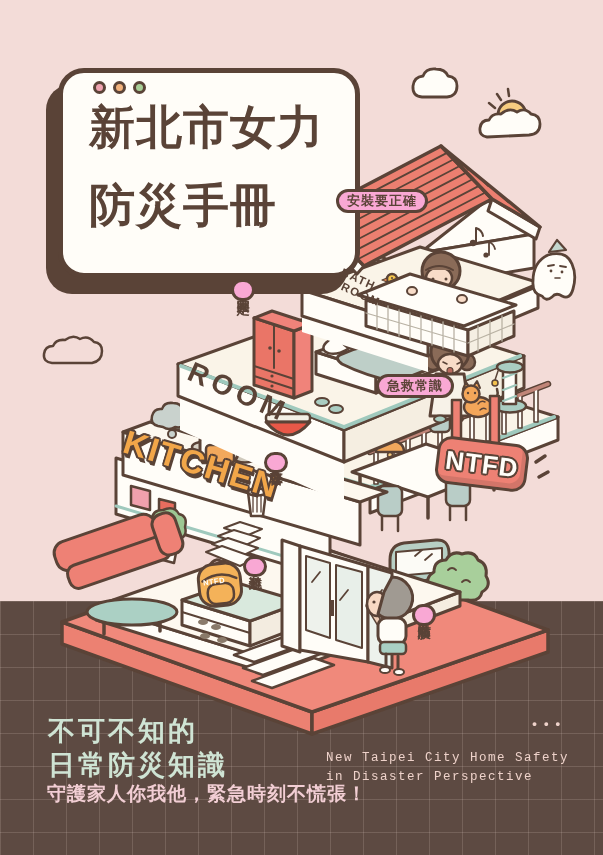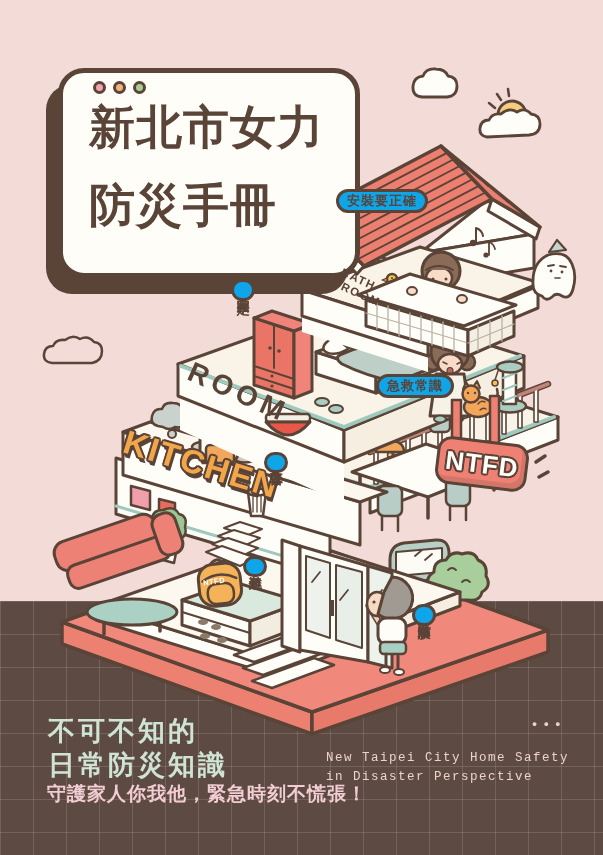--- a/index.html
+++ b/index.html
@@ -19,21 +19,21 @@
   .title-card{left:58px;top:68px;width:302px;height:210px;background:#fffdf8;
     border:5px solid #5a4337;border-radius:26px;box-sizing:border-box;}
   .card-dots{left:30px;top:8px;display:flex;gap:7px;}
   .card-dots span{width:13px;height:13px;border-radius:50%;border:3px solid #5a4337;box-sizing:border-box;display:block;}
   .dot-pink{background:#f0a3b0;} .dot-orange{background:#f2b27c;} .dot-green{background:#a9cf97;}
   .title-line{left:26px;font-size:46px;font-weight:800;color:#5a4337;letter-spacing:1px;white-space:nowrap;}
   .title-line1{top:24px;} .title-line2{top:82px;margin-top:20px;}
   .title-sub{left:27px;top:146px;font-size:38px;font-weight:800;color:#f2879e;letter-spacing:2px;white-space:nowrap;}
 
   
-  .bubble{background:#0ea5e9;border:3px solid #5a4337;color:#5a4337;font-weight:800;
+  .bubble{background:#f9a8d4;border:3px solid #5a4337;color:#5a4337;font-weight:800;
     border-radius:14px;line-height:1.05;white-space:nowrap;z-index:30;}
   .bubble.h{padding:2px 8px;font-size:13px;letter-spacing:1px;}
   .bubble.v{writing-mode:vertical-rl;text-orientation:upright;padding:6px 2px;font-size:13px;letter-spacing:1px;}
   .bub-install{left:336px;top:189px;}
   .bub-furniture{left:231px;top:279px;}
   .bub-firstaid{left:376px;top:374px;font-size:12.5px;}
   .bub-alarm{left:264px;top:452px;}
   .bub-gobag{left:243px;top:556px;font-size:12px;}
   .bub-film{left:412px;top:604px;font-size:12px;}
 

